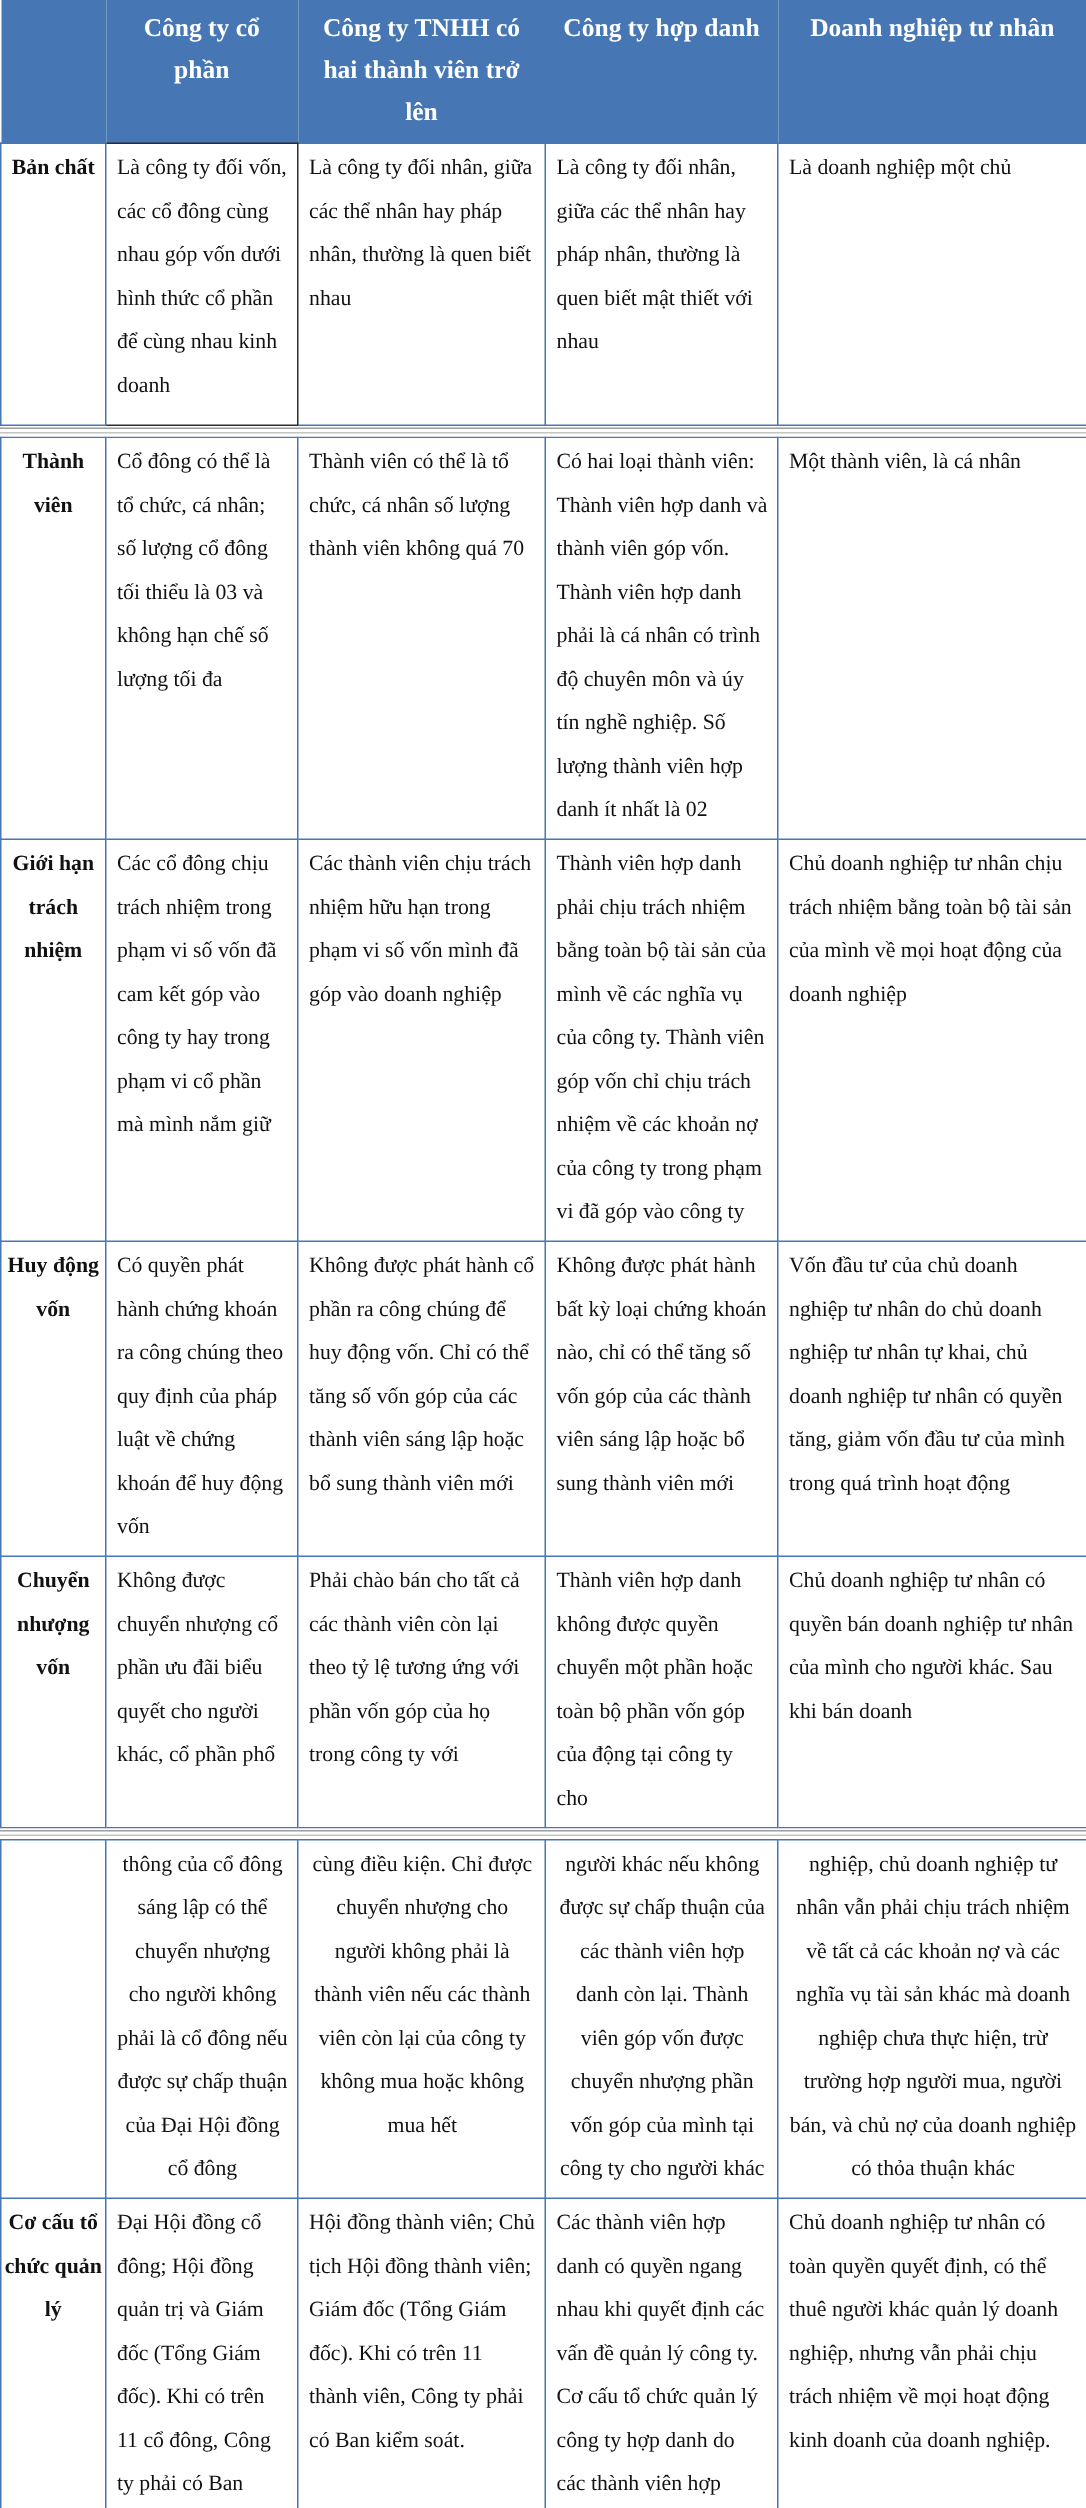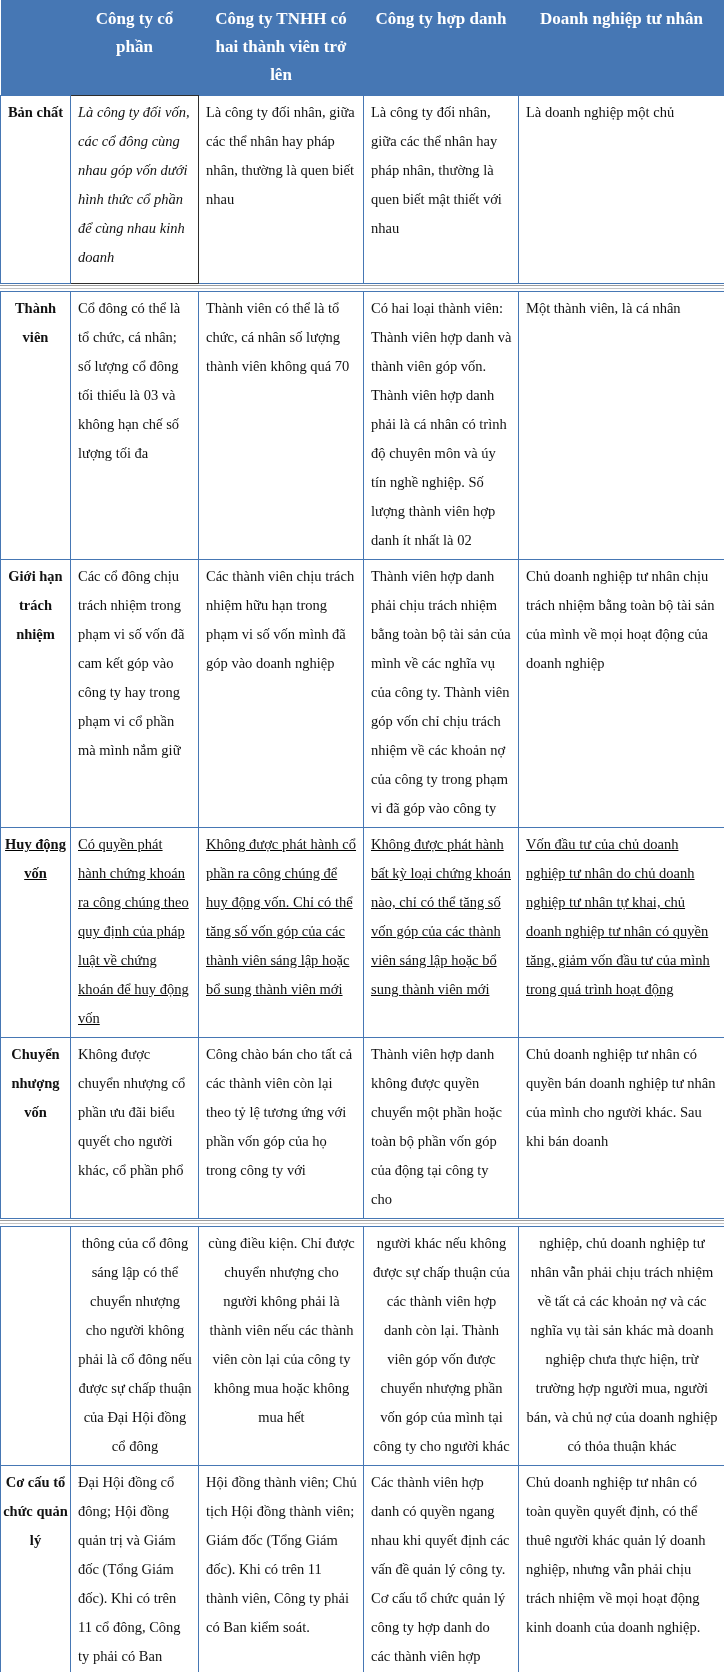--- a/index.html
+++ b/index.html
@@ -63,21 +63,20 @@
     text-align: center;
     border-left: 1px solid #4677B4;
     border-right: 1px solid #4677B4;
     padding-left: 2px;
     padding-right: 2px;
   }
   tbody td.blankcell { }
 
   tbody tr.first-row td.firstcol {
     border-color: #2d2d2d;
-    font-style: italic;
   }
 
   
   .pagebreak {
     width: 724px;
     height: 7px;
     position: relative;
     background: #ffffff;
   }
   .pagebreak .l1 {
@@ -147,31 +146,31 @@
         <td>Có hai loại thành viên: Thành viên hợp danh và thành viên góp vốn. Thành viên hợp danh phải là cá nhân có trình độ chuyên môn và úy tín nghề nghiệp. Số lượng thành viên hợp danh ít nhất là 02</td>
         <td>Một thành viên, là cá nhân</td>
       </tr>
       <tr style="height:240px;">
         <td class="rowlabel">Giới hạn trách nhiệm</td>
         <td>Các cổ đông chịu trách nhiệm trong phạm vi số vốn đã cam kết góp vào công ty hay trong phạm vi cổ phần mà mình nắm giữ</td>
         <td>Các thành viên chịu trách nhiệm hữu hạn trong phạm vi số vốn mình đã góp vào doanh nghiệp</td>
         <td>Thành viên hợp danh phải chịu trách nhiệm bằng toàn bộ tài sản của mình về các nghĩa vụ của công ty. Thành viên góp vốn chỉ chịu trách nhiệm về các khoản nợ của công ty trong phạm vi đã góp vào công ty</td>
         <td>Chủ doanh nghiệp tư nhân chịu trách nhiệm bằng toàn bộ tài sản của mình về mọi hoạt động của doanh nghiệp</td>
       </tr>
-      <tr style="height:180px;text-decoration:underline;">
+      <tr style="height:180px;">
         <td class="rowlabel">Huy động vốn</td>
         <td>Có quyền phát hành chứng khoán ra công chúng theo quy định của pháp luật về chứng khoán để huy động vốn</td>
         <td>Không được phát hành cổ phần ra công chúng để huy động vốn. Chỉ có thể tăng số vốn góp của các thành viên sáng lập hoặc bổ sung thành viên mới</td>
         <td>Không được phát hành bất kỳ loại chứng khoán nào, chỉ có thể tăng số vốn góp của các thành viên sáng lập hoặc bổ sung thành viên mới</td>
         <td>Vốn đầu tư của chủ doanh nghiệp tư nhân do chủ doanh nghiệp tư nhân tự khai, chủ doanh nghiệp tư nhân có quyền tăng, giảm vốn đầu tư của mình trong quá trình hoạt động</td>
       </tr>
       <tr style="height:148px;margin-left:29px;">
         <td class="rowlabel">Chuyển nhượng vốn</td>
         <td>Không được chuyển nhượng cổ phần ưu đãi biểu quyết cho người khác, cổ phần phổ</td>
-        <td>Công chào bán cho tất cả các thành viên còn lại theo tỷ lệ tương ứng với phần vốn góp của họ trong công ty với</td>
+        <td>Phải chào bán cho tất cả các thành viên còn lại theo tỷ lệ tương ứng với phần vốn góp của họ trong công ty với</td>
         <td>Thành viên hợp danh không được quyền chuyển một phần hoặc toàn bộ phần vốn góp của động tại công ty cho</td>
         <td>Chủ doanh nghiệp tư nhân có quyền bán doanh nghiệp tư nhân của mình cho người khác. Sau khi bán doanh</td>
       </tr>
     </tbody>
   </table>
 
   <div class="pagebreak">
     <div class="l1"></div>
       <div class="l2"></div>
   </div>

